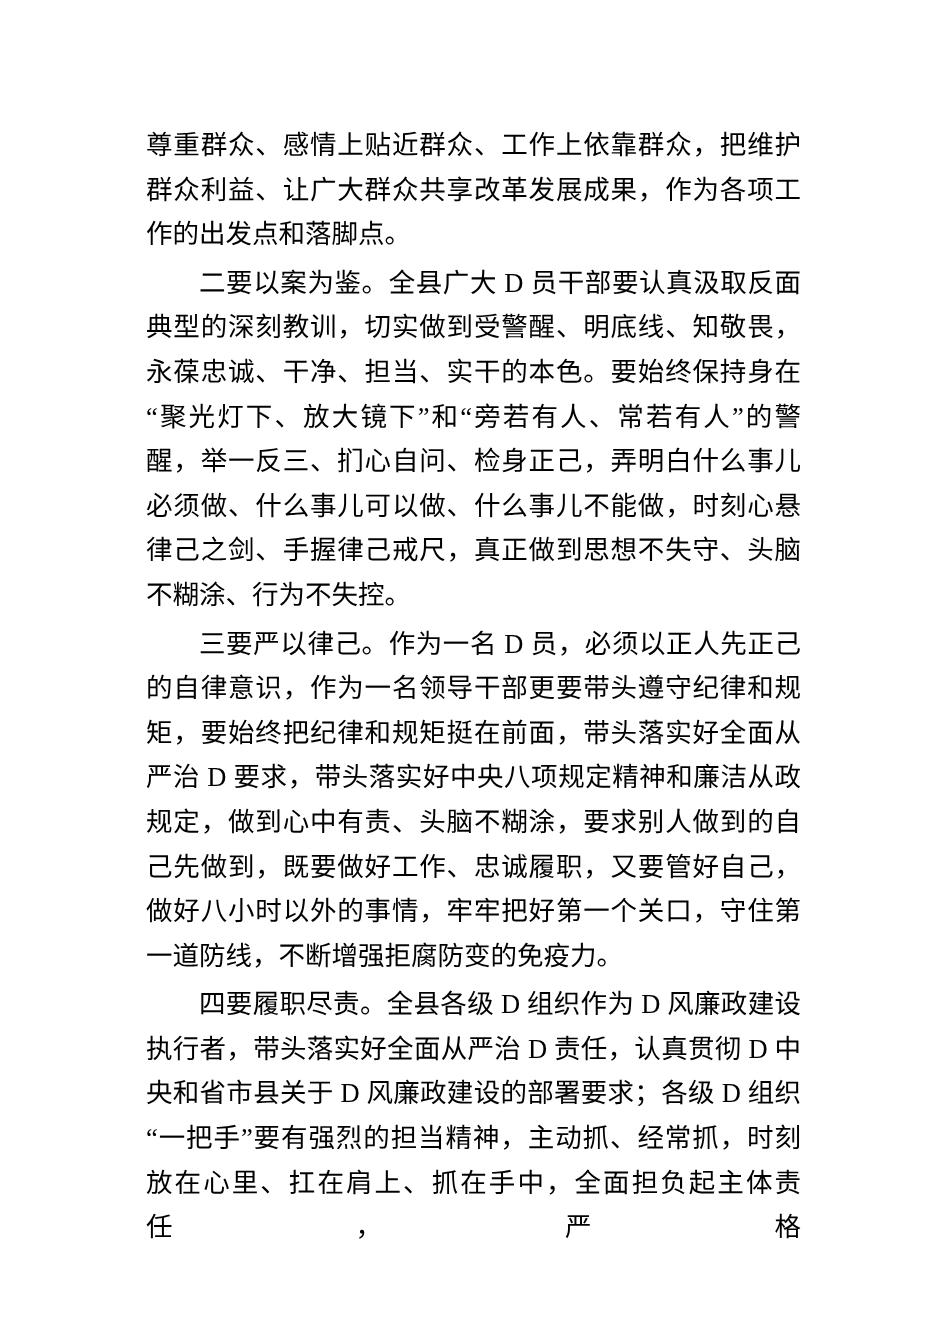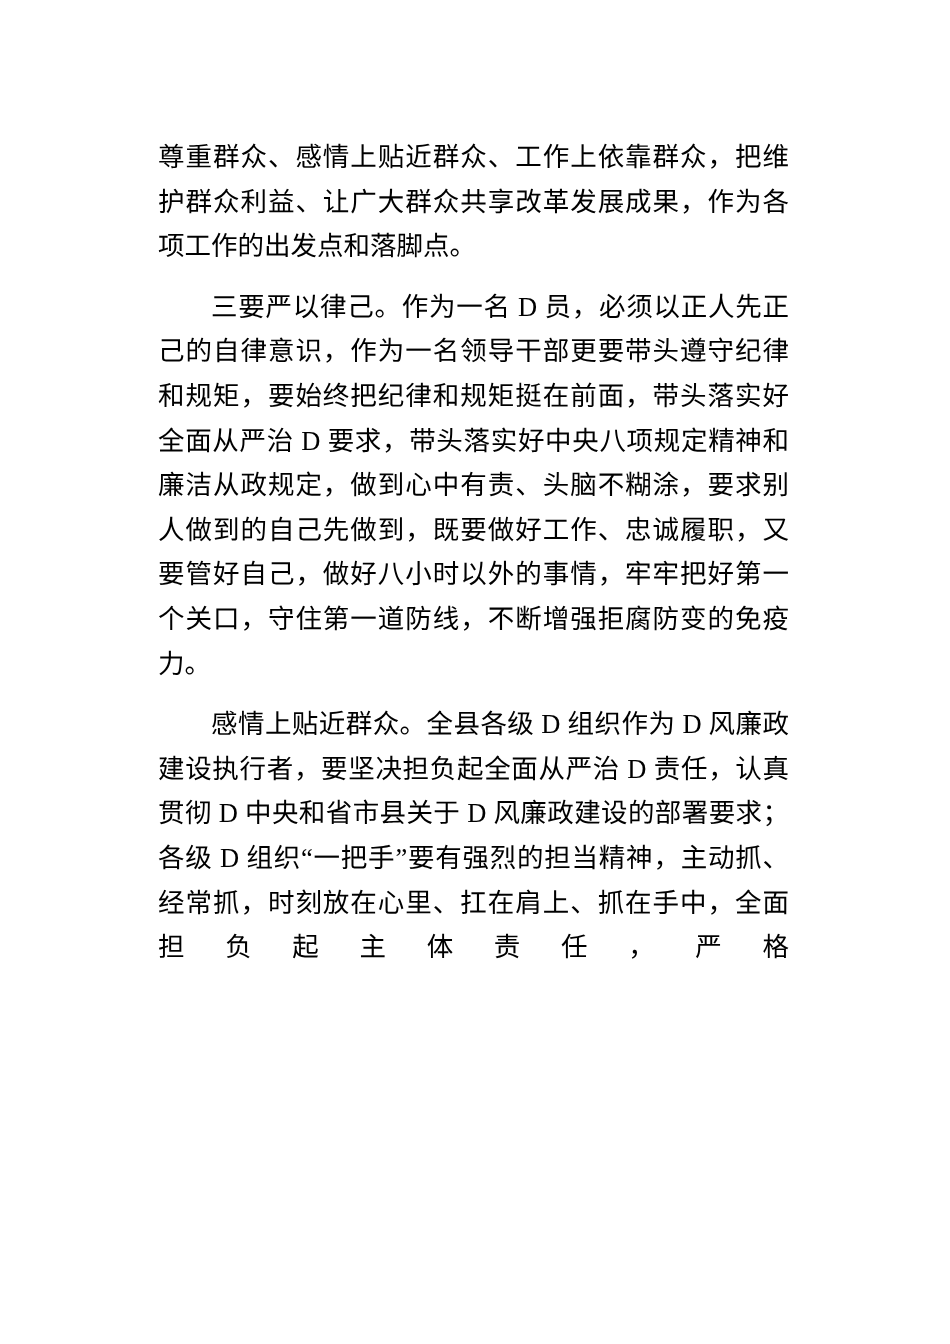--- a/index.html
+++ b/index.html
@@ -19,33 +19,34 @@
   }
   .doc-body {
     font-family: "Liberation Serif", "DejaVu Serif", serif;
     font-size: 26.5px;
     line-height: 44.6px;
     color: #000000;
     text-align: justify;
     letter-spacing: 0;
   }
   .para {
-    margin: 16px;
+    margin: 4px;
     padding: 0;
     text-indent: 2em;
   }
   .para.continuation {
     text-indent: 0;
   }
   .para.cut-off {
     text-align-last: justify;
   }
 </style>
 </head>
 <body>
 
 <div class="page">
   <div class="doc-body">
     <p class="para continuation">尊重群众、感情上贴近群众、工作上依靠群众，把维护群众利益、让广大群众共享改革发展成果，作为各项工作的出发点和落脚点。</p>
+    <p class="para">二要以案为鉴。全县广大 D 员干部要认真汲取反面典型的深刻教训，切实做到受警醒、明底线、知敬畏，永葆忠诚、干净、担当、实干的本色。要始终保持身在“聚光灯下、放大镜下”和“旁若有人、常若有人”的警醒，举一反三、扪心自问、检身正己，弄明白什么事儿必须做、什么事儿可以做、什么事儿不能做，时刻心悬律己之剑、手握律己戒尺，真正做到思想不失守、头脑不糊涂、行为不失控。</p>
     <p class="para">三要严以律己。作为一名 D 员，必须以正人先正己的自律意识，作为一名领导干部更要带头遵守纪律和规矩，要始终把纪律和规矩挺在前面，带头落实好全面从严治 D 要求，带头落实好中央八项规定精神和廉洁从政规定，做到心中有责、头脑不糊涂，要求别人做到的自己先做到，既要做好工作、忠诚履职，又要管好自己，做好八小时以外的事情，牢牢把好第一个关口，守住第一道防线，不断增强拒腐防变的免疫力。</p>
-    <p class="para cut-off">感情上贴近群众。全县各级 D 组织作为 D 风廉政建设执行者，要坚决担负起全面从严治 D 责任，认真贯彻 D 中央和省市县关于 D 风廉政建设的部署要求；各级 D 组织“一把手”要有强烈的担当精神，主动抓、经常抓，时刻放在心里、扛在肩上、抓在手中，全面担负起主体责任，严格</p>
+    <p class="para cut-off">四要履职尽责。全县各级 D 组织作为 D 风廉政建设执行者，带头落实好全面从严治 D 责任，认真贯彻 D 中央和省市县关于 D 风廉政建设的部署要求；各级 D 组织“一把手”要有强烈的担当精神，主动抓、经常抓，时刻放在心里、扛在肩上、抓在手中，全面担负起主体责任，严格</p>
   </div>
 </div>
 
 </body></html>

